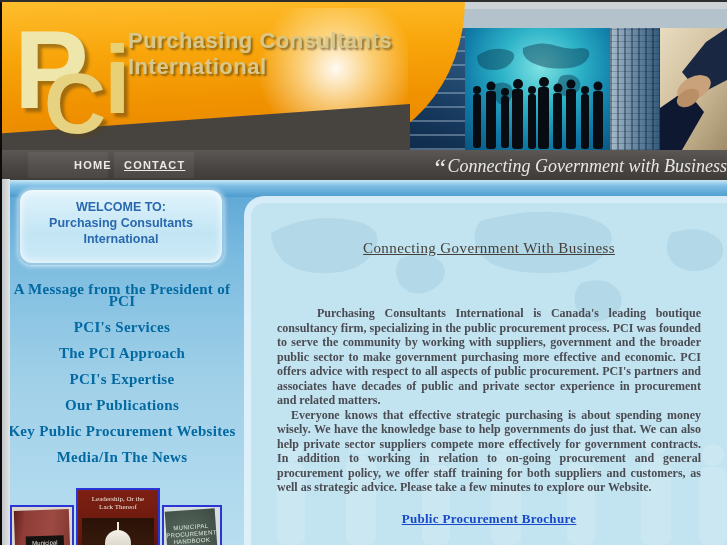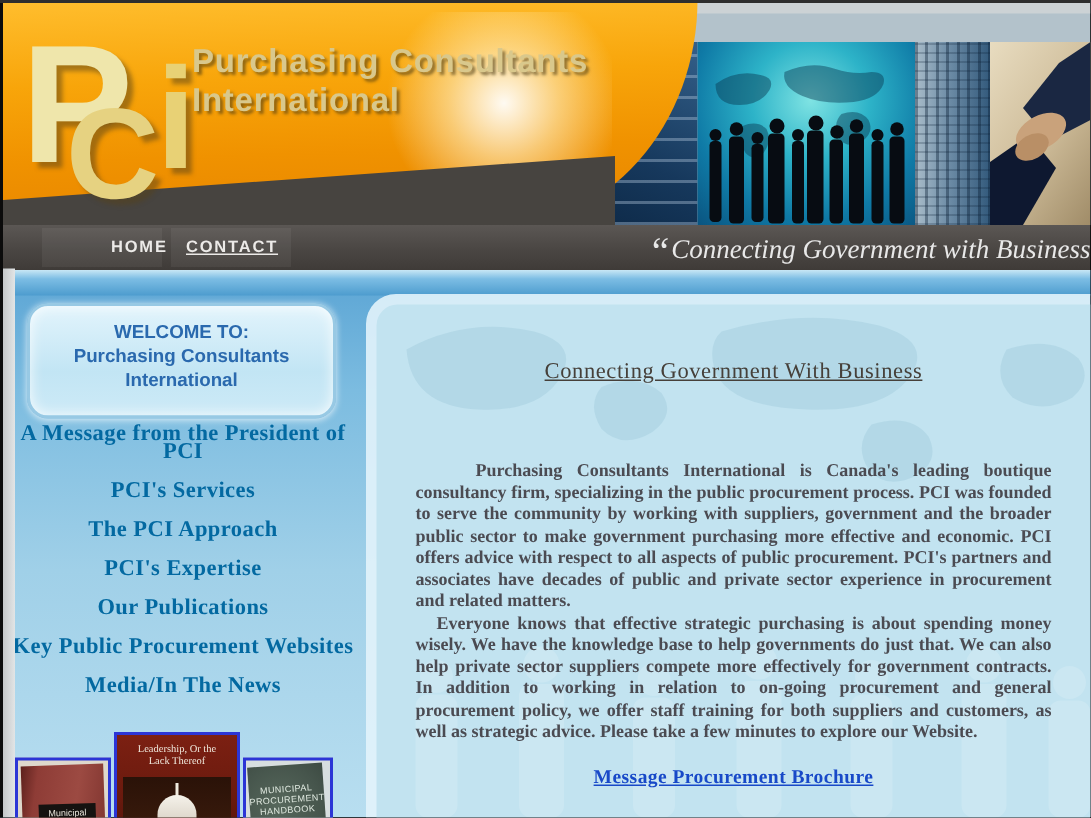--- a/index.html
+++ b/index.html
@@ -60,21 +60,21 @@
   .nav-contact{left:124px;text-decoration:underline;}
   .tagline{position:absolute;right:0px;top:3px;white-space:nowrap;color:#e8e8e8;
      font-family:"Liberation Serif",serif;font-style:italic;font-size:18px;line-height:26px;}
   .tagline .tq{font-size:26px;vertical-align:-4px;margin-right:1px;}
   
   .bluestrip{position:absolute;left:0;top:180px;width:727px;height:17px;z-index:5;
      background:linear-gradient(180deg,#c8e7f5 0%,#7cbde4 35%,#4d9cce 100%);}
   .body-bg{position:absolute;left:0;top:180px;width:727px;height:365px;
      background:linear-gradient(180deg,#5aa4d4 0%,#7cbce0 22%,#a0d0e8 55%,#b8def0 100%);}
   
-  .welcome-box{position:absolute;left:18px;top:202px;width:202px;height:64px;z-index:10;
+  .welcome-box{position:absolute;left:18px;top:188px;width:202px;height:64px;z-index:10;
      border:2px solid #98c9e4;border-radius:14px;
      background:linear-gradient(180deg,#e2f4fc 0%,#c2e5f4 60%,#cdeaf7 100%);
      box-shadow:0 1px 5px rgba(255,255,255,.75), inset 0 0 9px rgba(255,255,255,.9);
      text-align:center;padding-top:9px;}
   .welcome-box div{color:#2a69ae;font-weight:700;font-size:12.5px;line-height:16px;}
   .side-links{position:absolute;left:4px;top:283px;width:236px;z-index:10;text-align:center;}
   .side-link{display:block;margin:0 0 14px 0;font-family:"Liberation Serif",serif;
      font-weight:700;font-size:15px;line-height:12px;color:#0369a1;cursor:pointer;
      letter-spacing:.3px;}
   .book{position:absolute;border:2px solid #2b35d6;overflow:hidden;z-index:10;cursor:pointer;}
@@ -233,21 +233,21 @@
           <rect x="390" y="31" width="30" height="89" rx="8"></rect>
         <circle cx="462" cy="30" r="11"></circle>
           <rect x="448" y="42" width="28" height="78" rx="8"></rect>
       </g>
     </svg>
 
     <div class="main-heading">Connecting Government With Business</div>
     <div class="main-text p1">Purchasing Consultants International is Canada's leading boutique consultancy firm, specializing in the public procurement process. PCI was founded to serve the community by working with suppliers, government and the broader public sector to make government purchasing more effective and economic. PCI offers advice with respect to all aspects of public procurement. PCI's partners and associates have decades of public and private sector experience in procurement and related matters.</div>
     <div class="main-text p2">Everyone knows that effective strategic purchasing is about spending money wisely. We have the knowledge base to help governments do just that. We can also help private sector suppliers compete more effectively for government contracts. In addition to working in relation to on-going procurement and general procurement policy, we offer staff training for both suppliers and customers, as well as strategic advice. Please take a few minutes to explore our Website.</div>
     <div class="brochure">
-      <span>Message Procurement Brochure</span>
+      <span>Public Procurement Brochure</span>
     </div>
   </div>
 
   <div class="welcome-box">
     <div>WELCOME TO:</div>
     <div>Purchasing Consultants International</div>
   </div>
 
   <div class="side-links">
     <span class="side-link">A Message from the President of PCI</span>

